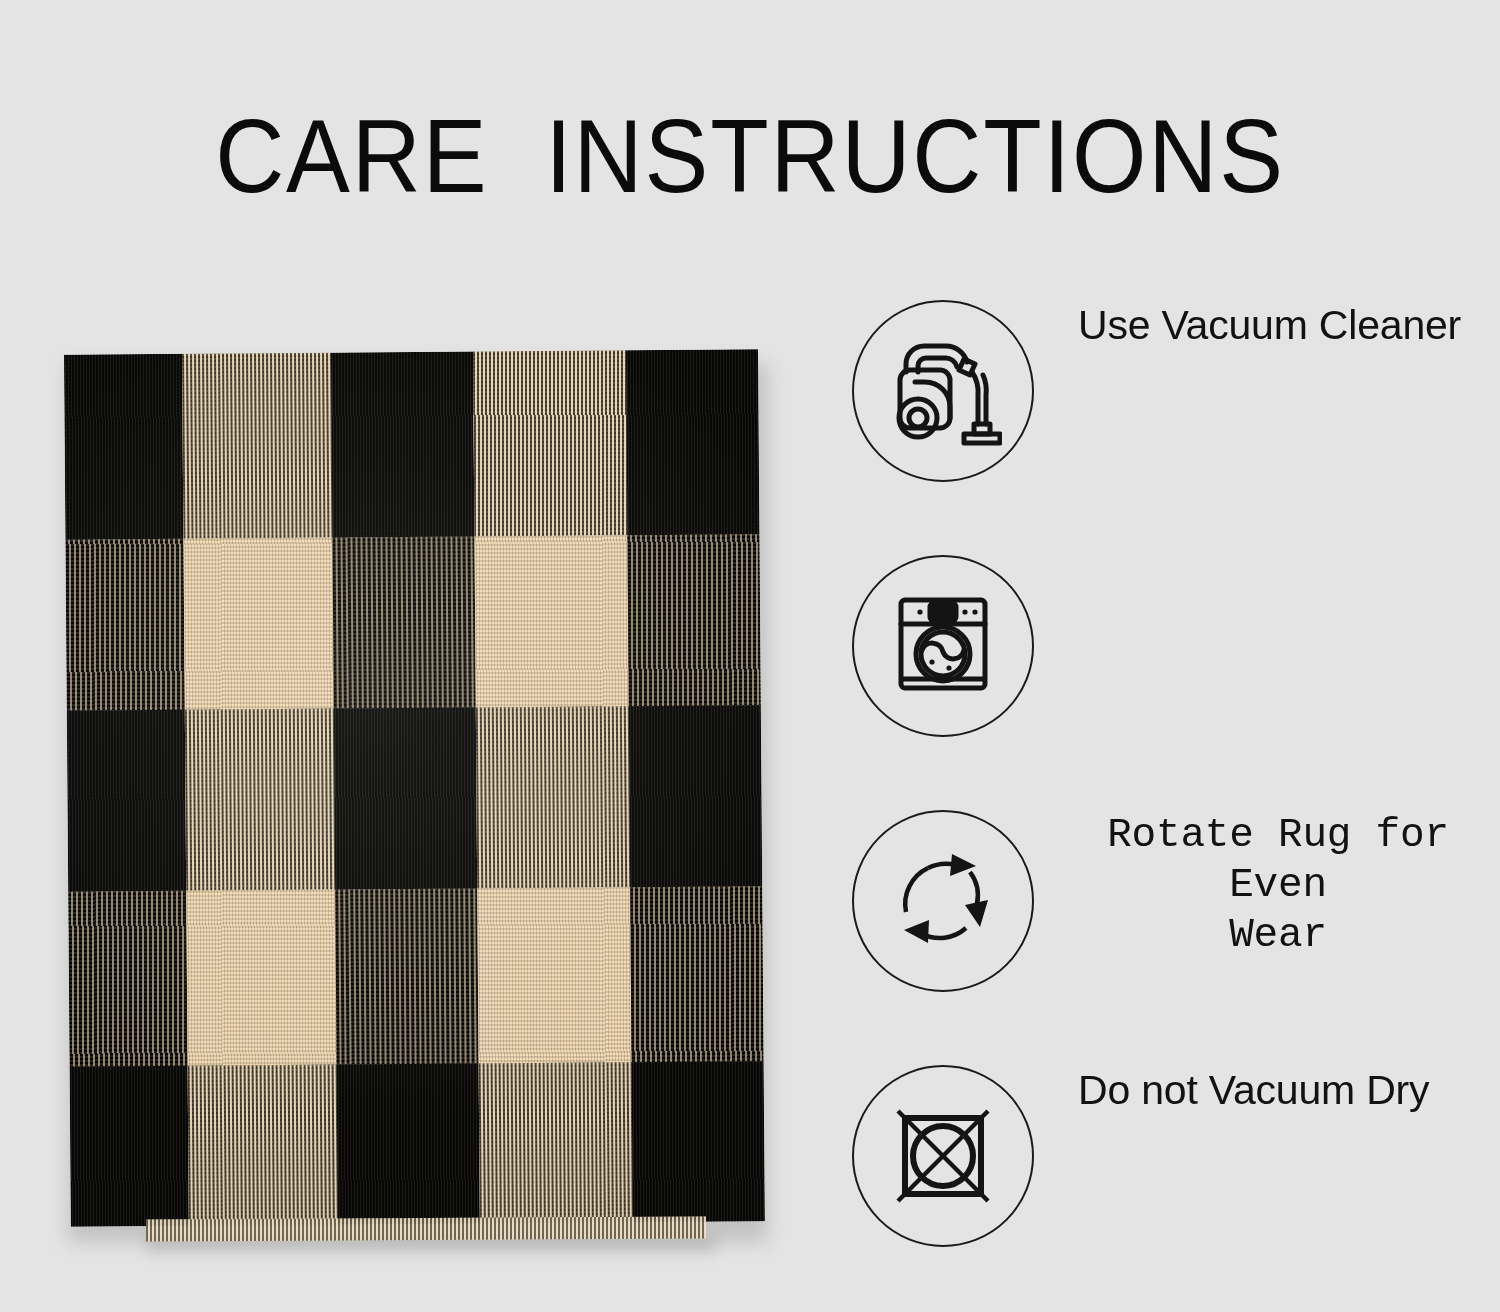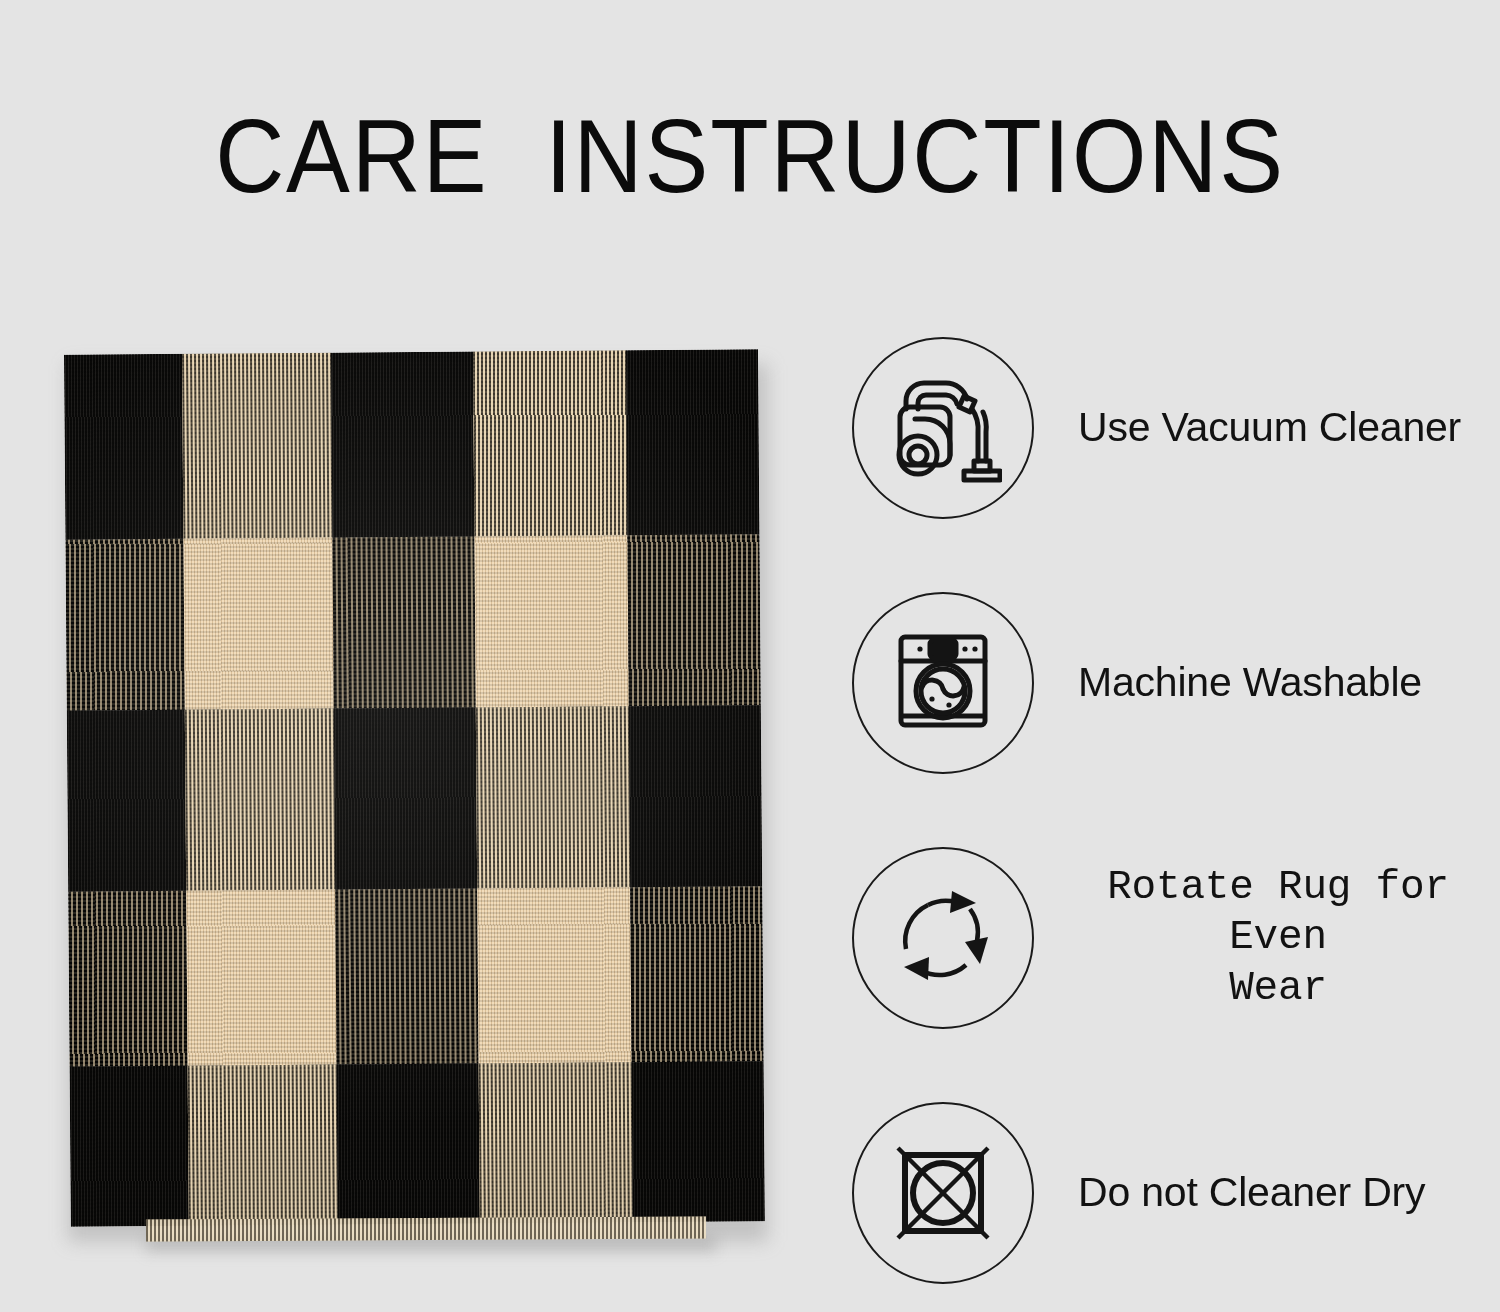--- a/index.html
+++ b/index.html
@@ -220,21 +220,21 @@
   .instructions {
     position: absolute;
     left: 852px;
     top: 300px;
     width: 640px;
   }
 
   .row {
     position: relative;
     display: flex;
-    align-items: center;
+    align-items: flex-start;
     height: 255px;
   }
 
   .badge {
     position: relative;
     width: 182px;
     height: 182px;
     flex: 0 0 182px;
     border-radius: 50%;
     border: 2px solid #1a1a1a;
@@ -355,21 +355,20 @@
 
           <circle cx="56" cy="64" r="27"></circle>
           <circle cx="56" cy="64" r="22"></circle>
 
           <path d="M35 60 a11 11 0 0 1 21 2 a11 11 0 0 0 21 -2"></path>
 
           <circle cx="45" cy="72" r="2.6" fill="#141414" stroke="none"></circle>
           <circle cx="62" cy="78" r="2.6" fill="#141414" stroke="none"></circle>
         </svg>
       </div>
-      <div class="label">Machine Washable</div>
     </div>
 
     <div class="row">
       <div class="badge">
         <svg width="118" height="118" viewBox="0 0 118 118" fill="none" stroke="#141414" stroke-width="4.5" stroke-linecap="butt">
 
           <path d="M22 70 A40 40 0 0 1 44 26"></path>
           <path d="M44 26 A40 40 0 0 1 72 23"></path>
           <polygon points="68,12 92,24 66,34" fill="#141414" stroke="none"></polygon>
 
@@ -388,17 +387,17 @@
         <svg width="112" height="112" viewBox="0 0 112 112" fill="none" stroke="#141414" stroke-linecap="butt">
 
           <rect x="18" y="18" width="76" height="76" stroke-width="6"></rect>
 
           <circle cx="56" cy="56" r="30" stroke-width="6"></circle>
 
           <path d="M11 11 L101 101" stroke-width="4.5"></path>
           <path d="M101 11 L11 101" stroke-width="4.5"></path>
         </svg>
       </div>
-      <div class="label">Do not Cleaner Dry</div>
+      <div class="label">Do not Vacuum Dry</div>
     </div>
 
   </div>
 </div>
 
 </body></html>

